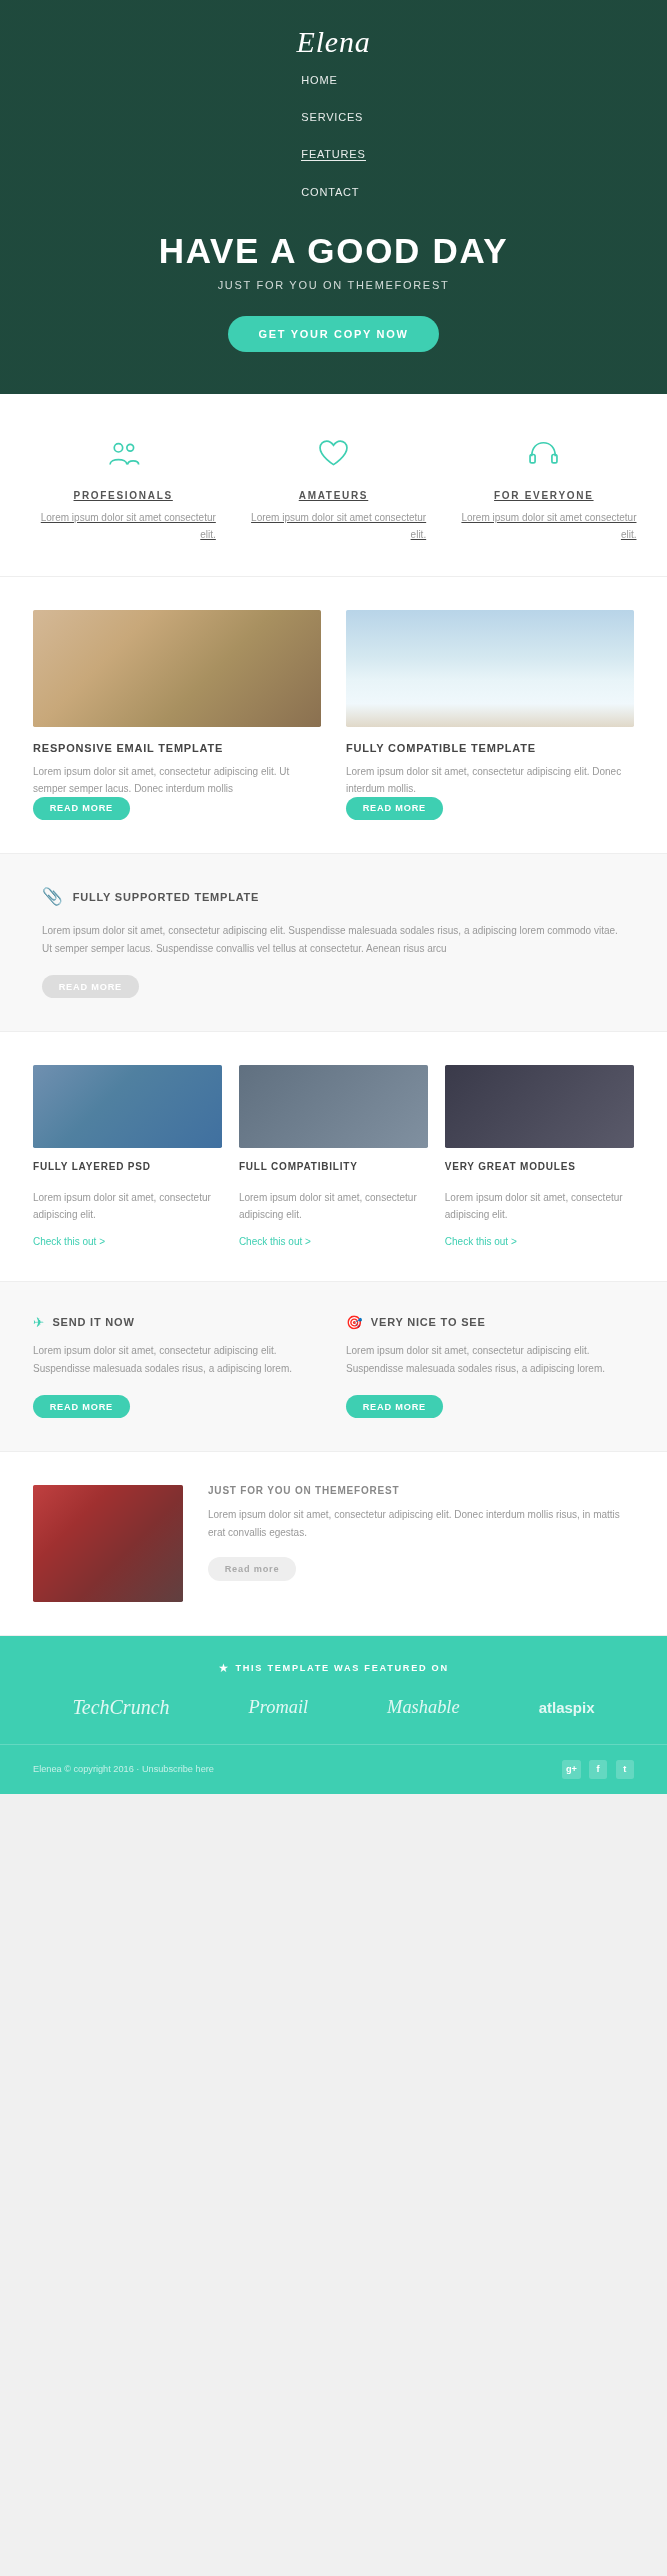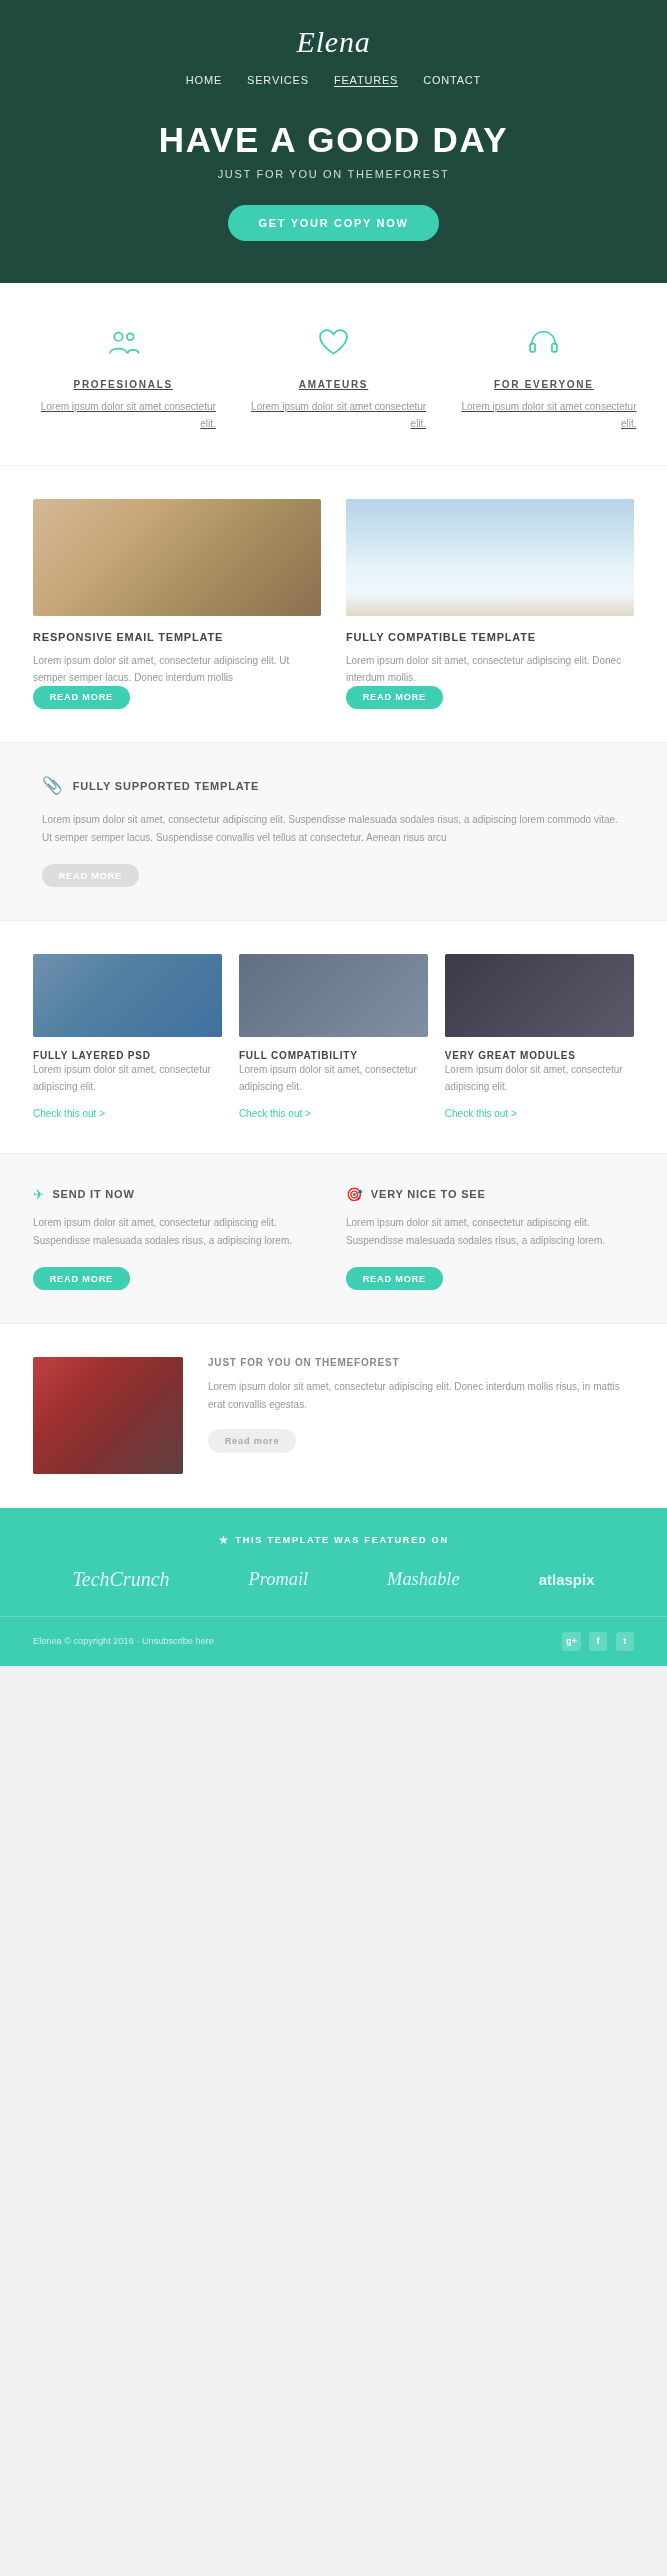--- a/index.html
+++ b/index.html
@@ -33,20 +33,21 @@
       font-style: italic;
       font-size: 30px;
       color: #fff;
       margin-bottom: 15px;
       letter-spacing: 0.8px;
     }
     .nav {
       display: flex;
       gap: 25px;
       margin-bottom: 33px;
+      flex-direction: column;
     }
     .nav a {
       color: #fff;
       text-decoration: none;
       font-size: 11px;
       letter-spacing: 0.8px;
       opacity: 0.9;
     }
     .nav a.active { border-bottom: 0.8px solid #fff; }
     .hero-title {
@@ -217,21 +218,21 @@
       height: 83px;
       margin-bottom: 12.5px;
       border-radius: 1.7px;
     }
     .module-title {
       font-size: 10px;
       font-weight: 700;
       text-transform: uppercase;
       letter-spacing: 0.8px;
       color: #444;
-      margin-bottom: 0;
+      margin-bottom: 17px;
     }
     .module-text {
       font-size: 10px;
       color: #999;
       line-height: 1.7;
       margin-bottom: 10px;
     }
     .module-link {
       font-size: 10px;
       color: #3ecfb2;

